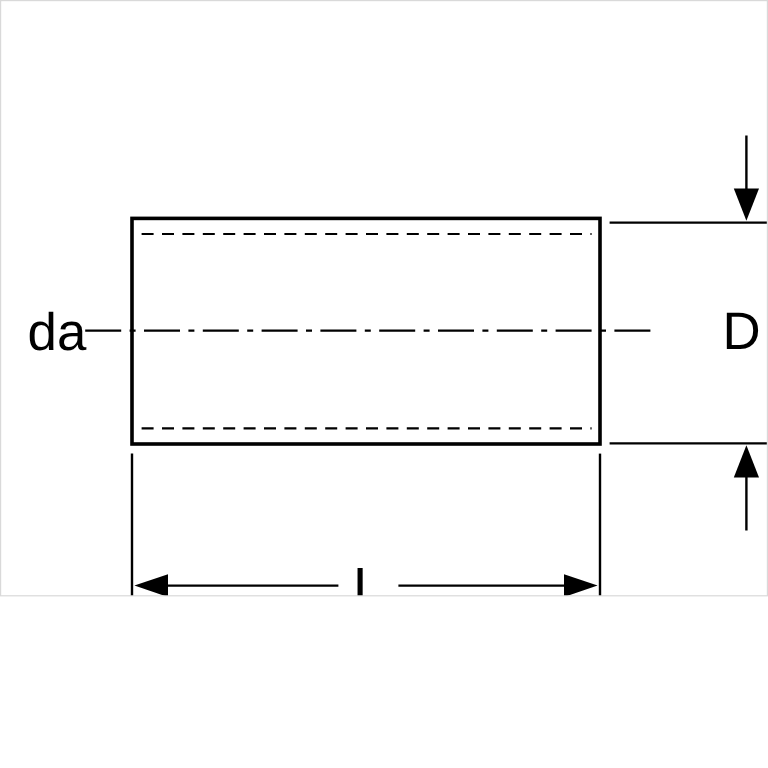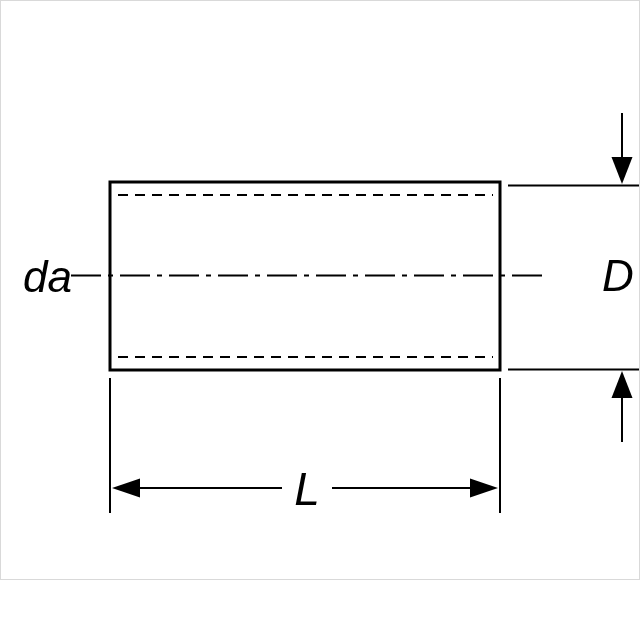--- a/index.html
+++ b/index.html
@@ -10,25 +10,24 @@
   * { margin: 0; padding: 0; box-sizing: border-box; }
   html, body {
     width: 640px;
     height: 640px;
     background: var(--bg-color);
     font-family: "Liberation Sans", sans-serif;
   }
   .canvas {
     position: relative;
     width: 640px;
-    height: 580px;
+    height: 497px;
     background: var(--bg-color);
     border: 1px solid var(--border-color);
     overflow: hidden;
-    font-style: italic;
   }
   svg { display: block; }
   .ln {
     stroke: var(--line-color);
     fill: none;
     stroke-width: 2;
   }
   .ln-thick { stroke-width: 3; }
   .ln-dashed { stroke-dasharray: 10 7; stroke-width: 1.8; }
   .ln-dashdot { stroke-dasharray: 30 7 5 7; stroke-width: 1.8; }

